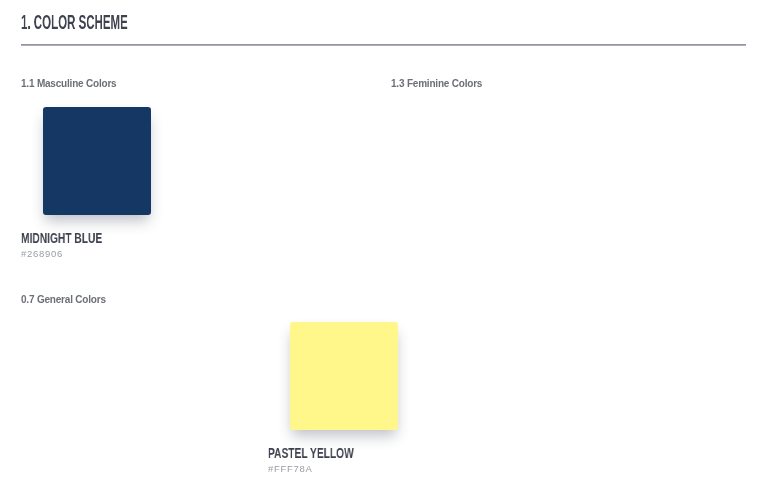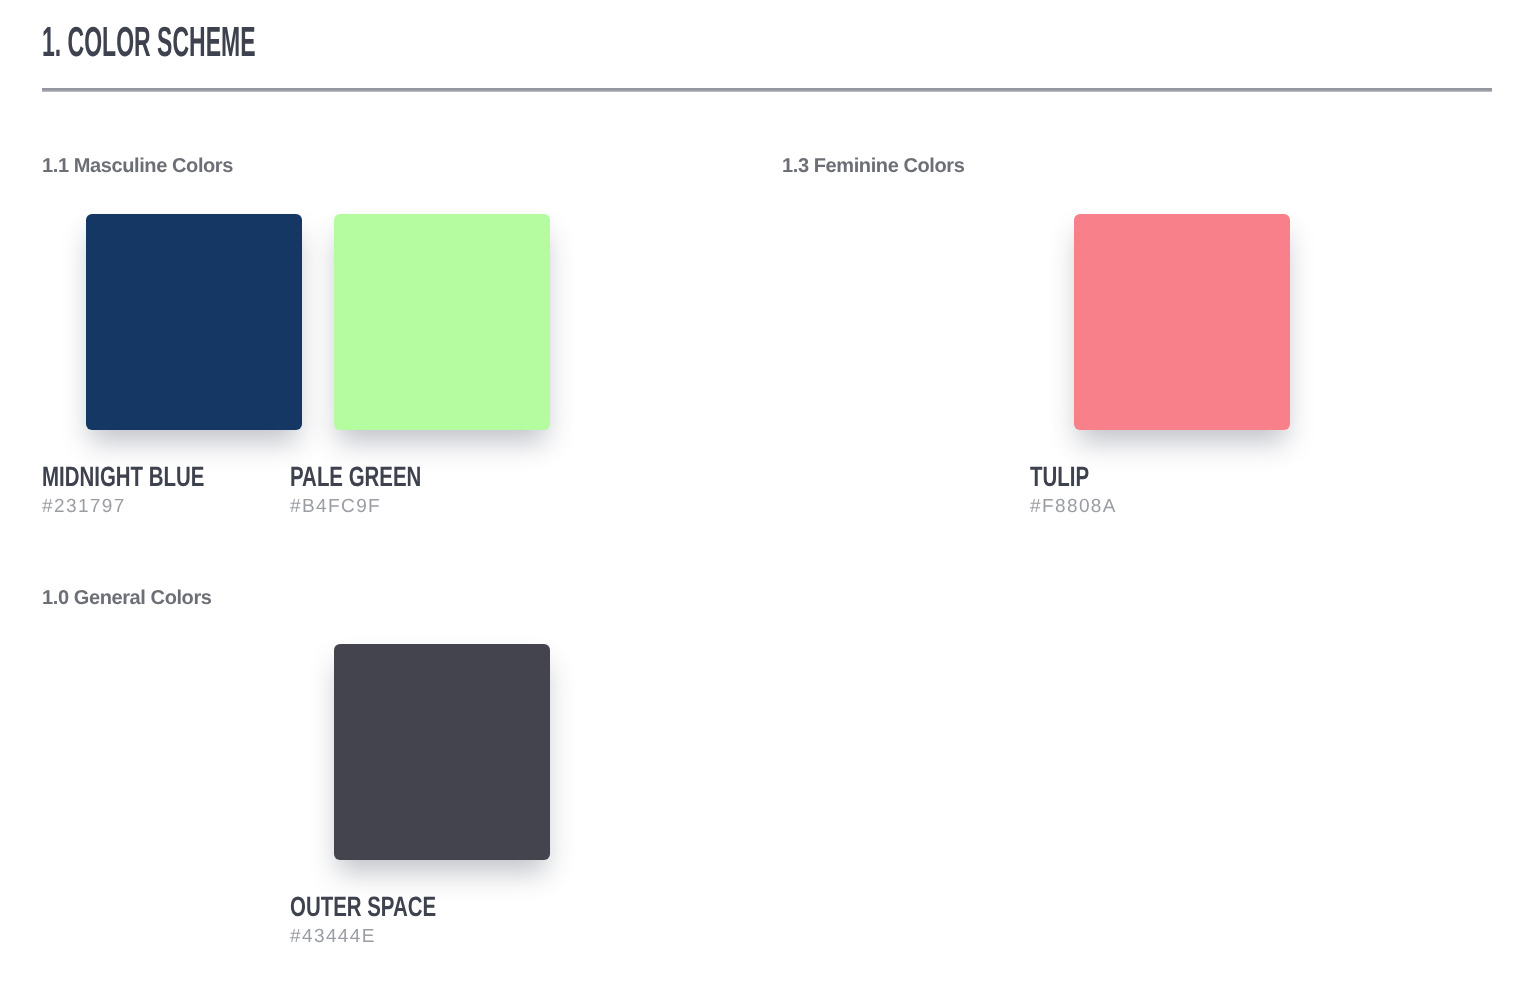--- a/index.html
+++ b/index.html
@@ -38,41 +38,31 @@
 <div class="page">
 
   <div class="sec-title">1. COLOR SCHEME</div>
   <div class="rule"></div>
 
   <div class="sub" style="left:21px;top:78px">1.1 Masculine Colors</div>
 
   <div class="card" style="left:21px;top:107px">
     <div class="sw" style="background: rgb(20, 56, 99);"></div>
     <div class="nm">MIDNIGHT BLUE</div>
-    <div class="hx">#231797</div>
+    <div class="hx">#268906</div>
   </div>
 
-  <div class="card" style="left:145px;top:107px">
-    <div class="sw" style="background: rgb(180, 252, 159);"></div>
-    <div class="nm">PALE GREEN</div>
-    <div class="hx">#B4FC9F</div>
-  </div>
 
   <div class="sub" style="left:391px;top:78px">1.3 Feminine Colors</div>
 
 
-  <div class="card" style="left:515px;top:107px">
-    <div class="sw" style="background: rgb(248, 128, 138);"></div>
-    <div class="nm">TULIP</div>
-    <div class="hx">#F8808A</div>
-  </div>
 
-  <div class="sub" style="left:21px;top:294px">1.0 General Colors</div>
+  <div class="sub" style="left:21px;top:294px">0.7 General Colors</div>
 
 
-  <div class="card" style="left:145px;top:322px">
-    <div class="sw" style="background: rgb(67, 68, 78);"></div>
-    <div class="nm">OUTER SPACE</div>
-    <div class="hx">#43444E</div>
+
+  <div class="card" style="left:268px;top:322px">
+    <div class="sw" style="background: rgb(255, 247, 138);"></div>
+    <div class="nm">PASTEL YELLOW</div>
+    <div class="hx">#FFF78A</div>
   </div>
-
 
 </div>
 
 </body></html>

